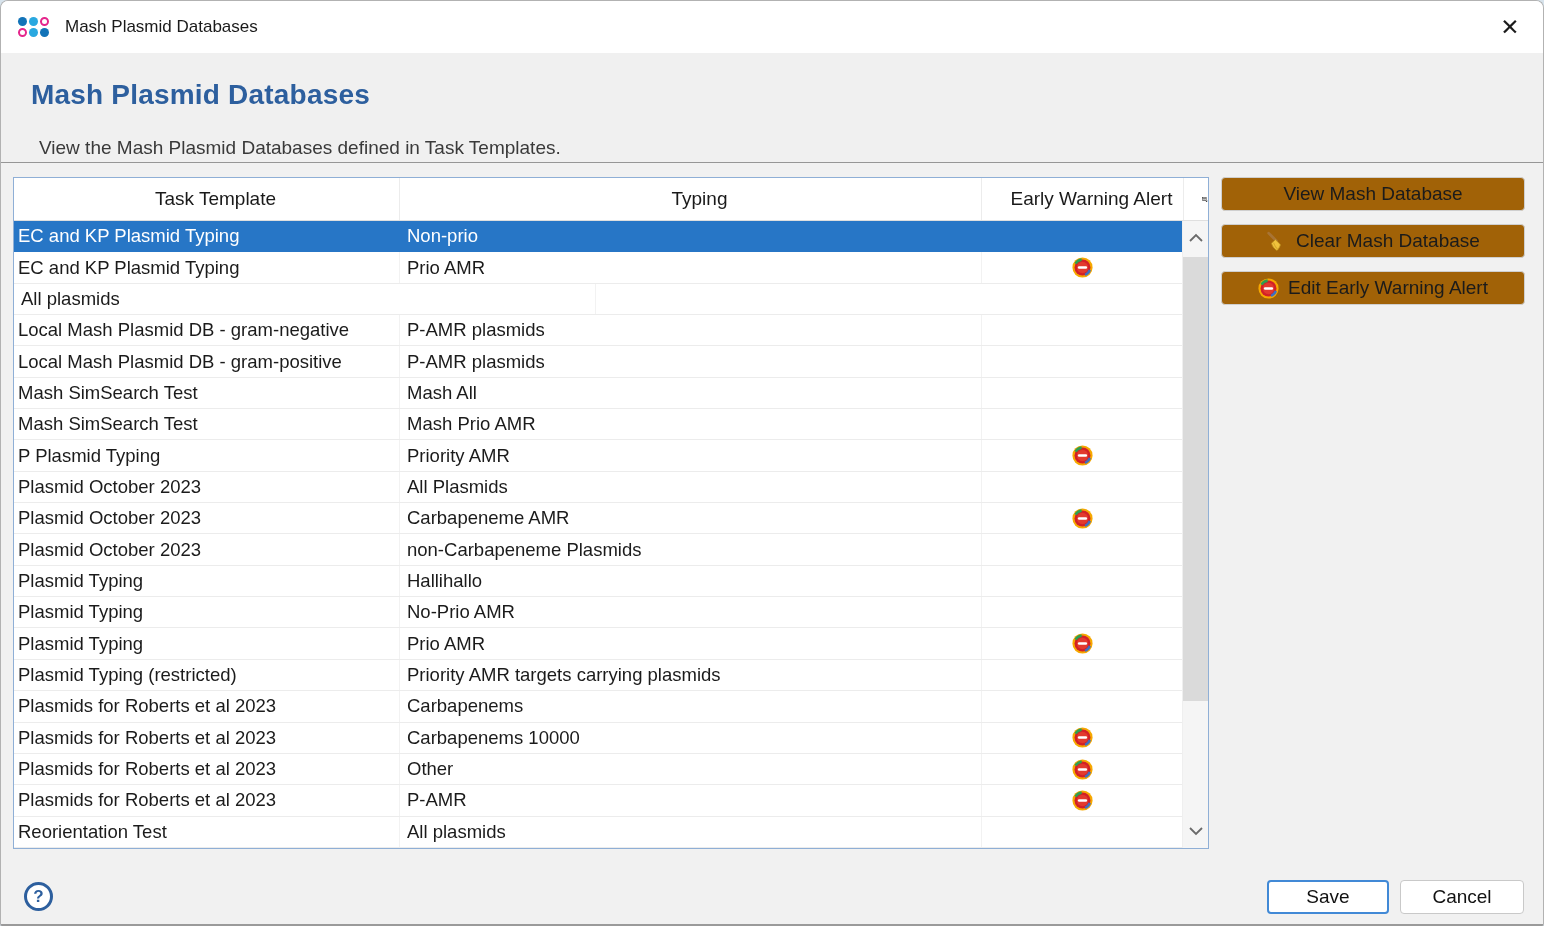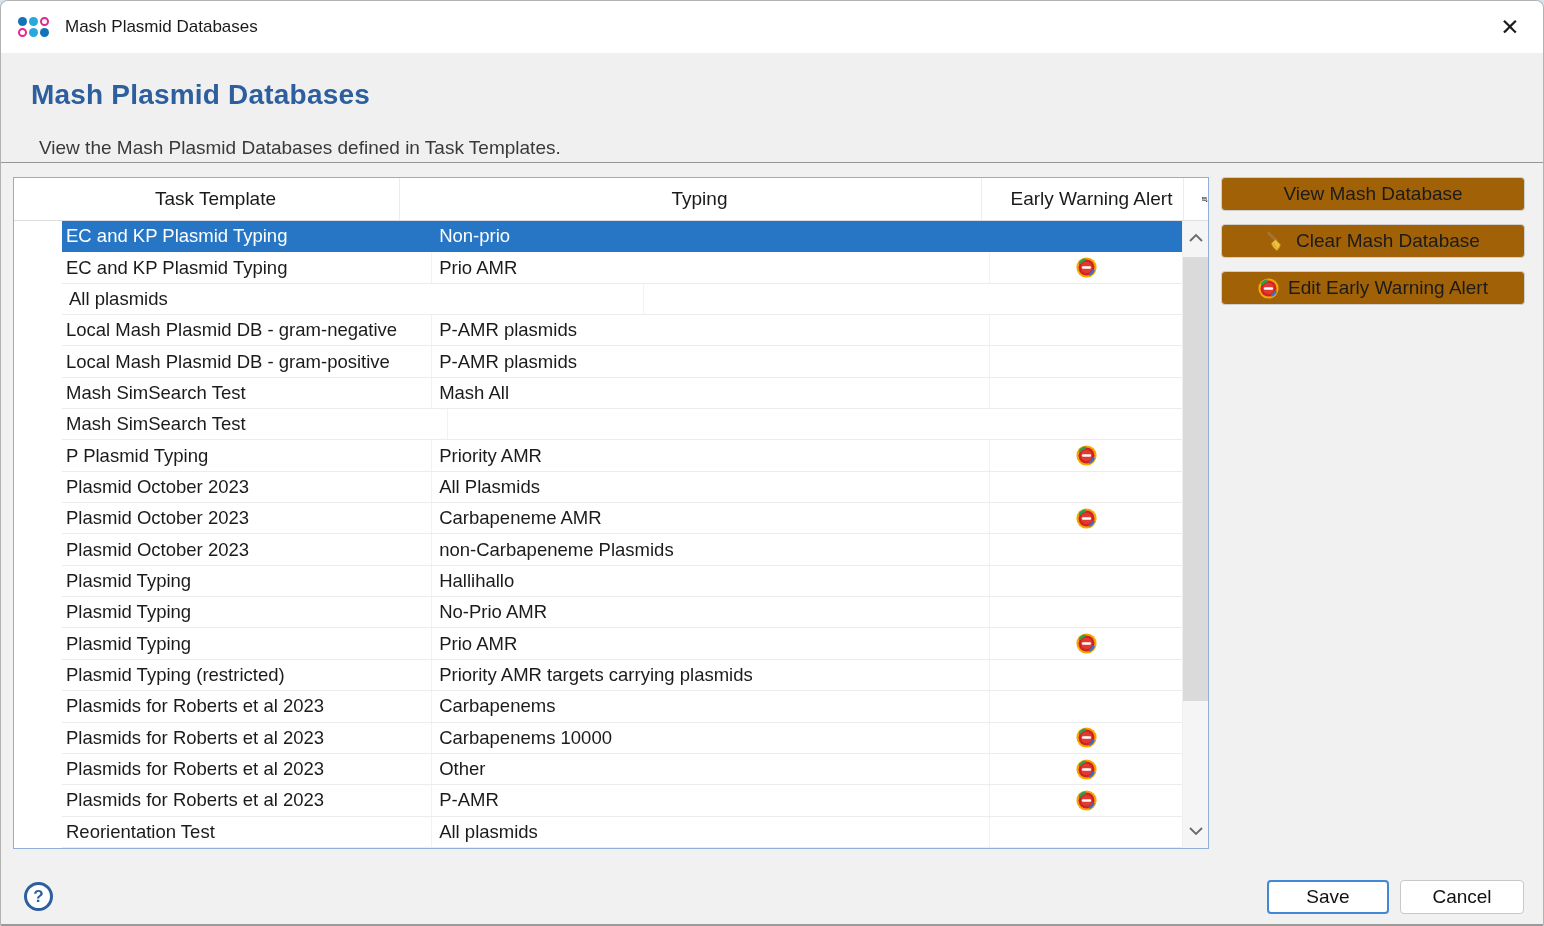--- a/index.html
+++ b/index.html
@@ -27,21 +27,21 @@
   
   .table-wrap{position:absolute;left:12px;top:176px;width:1196px;height:672px;background:#fff;
     border:1px solid #8fafd6;display:flex;flex-direction:column;}
   .thead{display:flex;height:43px;flex:0 0 43px;background:#fff;border-bottom:1px solid #dfdfdf;font-size:19px;}
   .th{display:flex;align-items:center;justify-content:center;border-right:1px solid #ececec;color:#1a1a1a;padding-left:18px;}
   .th-1{width:386px;}
   .th-2{width:582px;}
   .th-3{width:202px;}
   .th-cfg{width:24px;border-right:none;justify-content:center;cursor:pointer;}
   .tbody{position:relative;flex:1;overflow:hidden;}
-  .rows{position:absolute;left:0;top:0;width:1168px;padding-left:48px;}
+  .rows{position:absolute;left:0;top:0;width:1168px;}
   .trow{display:flex;height:31.35px;font-size:18.5px;background:#fff;border-bottom:1px solid #ececec;cursor:default;}
   .trow .cell{display:flex;align-items:center;border-right:1px solid #f2f2f2;white-space:nowrap;overflow:hidden;}
   .c1{width:386px;padding-left:4px;}
   .c2{width:582px;padding-left:7px;}
   .c3{width:200px;justify-content:center;border-right:none !important;}
   .trow.selected{background:#2776c6;color:#fff;border-bottom-color:#2776c6;}
   .trow.selected .cell{border-right-color:transparent;}
   .ewa-icon{width:21px;height:21px;display:block;}
   
   .scrollbar{position:absolute;top:0;right:0;width:26px;height:100%;background:#f5f5f5;border-left:1px solid #efefef;}
@@ -153,20 +153,21 @@
     <div class="trow">
       <div class="cell c1">Mash SimSearch Test</div>
       <div class="cell c2">Mash All</div>
       <div class="cell c3">
         
       </div>
     </div>
 
     <div class="trow">
       <div class="cell c1">Mash SimSearch Test</div>
+      <div class="cell c2">Mash Prio AMR</div>
       <div class="cell c3">
         
       </div>
     </div>
 
     <div class="trow">
       <div class="cell c1">P Plasmid Typing</div>
       <div class="cell c2">Priority AMR</div>
       <div class="cell c3">
         <svg class="ewa-icon" viewBox="0 0 20 20">

